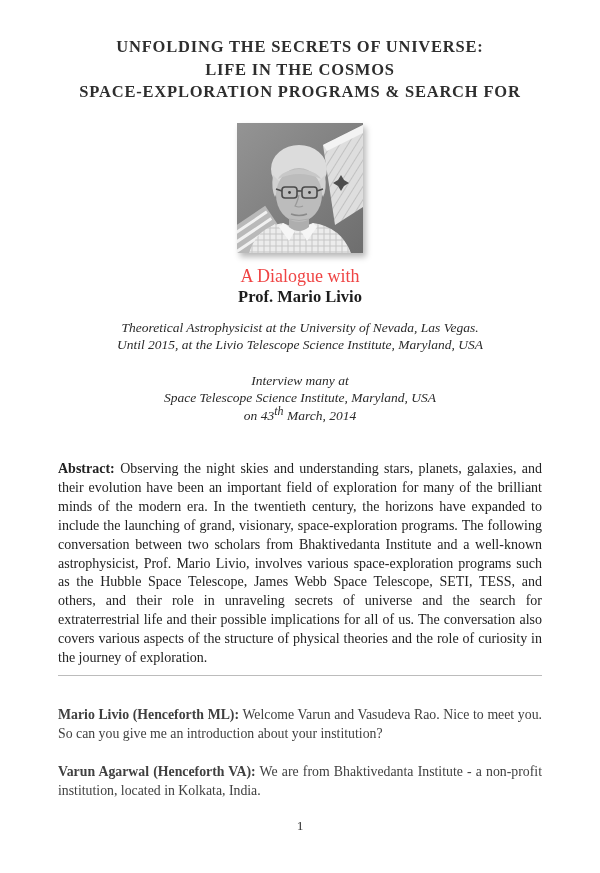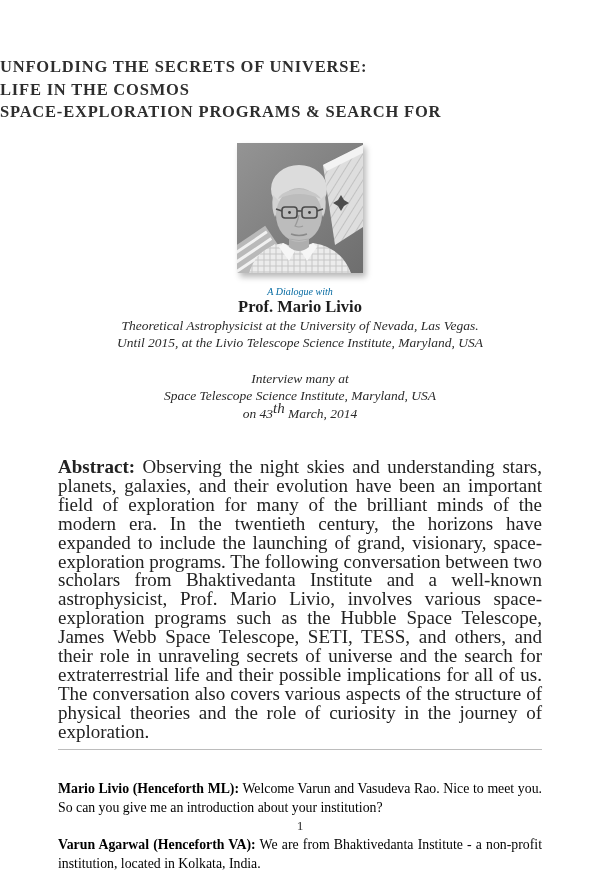--- a/index.html
+++ b/index.html
@@ -11,22 +11,22 @@
     position: relative;
     width: 600px;
     height: 873px;
     background: #ffffff;
     font-family: "Liberation Serif", serif;
     color: #222222;
     overflow: hidden;
   }
   .title {
     margin: 0;
-    padding-top: 56px;
-    text-align: left;
+    padding-top: 36px;
+    text-align: center;
     font-size: 16.5px;
     line-height: 22.5px;
     font-weight: bold;
     letter-spacing: 0.8px;
     color: #2e2e2e;
     font-family: "Liberation Serif", serif;
   }
   .title .tline { display: block; }
 
   .photo-row {
@@ -38,71 +38,70 @@
     margin: 0;
     width: 126px;
     height: 130px;
     box-shadow: 3px 4px 6px rgba(0,0,0,0.28);
     background: #8a8a8a;
     line-height: 0;
   }
 
   .byline { text-align: center; margin-top: 13px; }
   .dialogue-with {
-    font-style: italic;
-    font-size: 10px;
-    color: #0369a1;
+    font-size: 18px;
+    color: #ef4444;
   }
   .prof-name {
     font-size: 16.5px;
     font-weight: bold;
     color: #1d1d1d;
   }
   .affiliation {
     font-style: italic;
     font-size: 13.5px;
     line-height: 17.5px;
-    margin-top: 0;
+    margin-top: 12px;
     color: #2a2a2a;
   }
   .affiliation span { display: block; }
 
   .interview-block {
     text-align: center;
     font-style: italic;
     font-size: 13.5px;
     line-height: 17.5px;
     margin-top: 18px;
     color: #2a2a2a;
   }
   .interview-block span.iline { display: block; }
-  sup.ord { font-size: 15px; line-height: 0; }
+  sup.ord { font-size: 12px; line-height: 0; }
 
   .abstract {
     margin: 36px 58px 0 58px;
     text-align: justify;
-    font-size: 19px;
+    font-size: 14px;
     line-height: 18.9px;
     color: #222222;
   }
   .abstract .label { font-weight: bold; }
 
   .rule {
     margin: 7px 58px 0 58px;
     border: 0;
     border-top: 1px solid #bcbcbc;
     height: 0;
   }
 
   .speech {
     margin: 0 58px;
     text-align: justify;
     font-size: 13.8px;
     line-height: 18.9px;
-    color: #000000;
+    color: #404040;
   }
   .speech.first { margin-top: 30px; }
   .speech.second { margin-top: 19px; }
   .speech .speaker { font-weight: bold; }
 
   .page-number {
     position: absolute;
     left: 0;
     right: 0;
     top: 818px;

